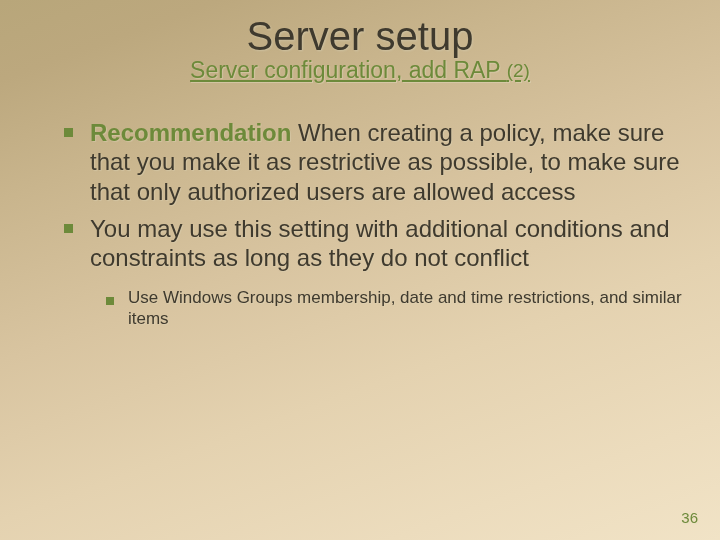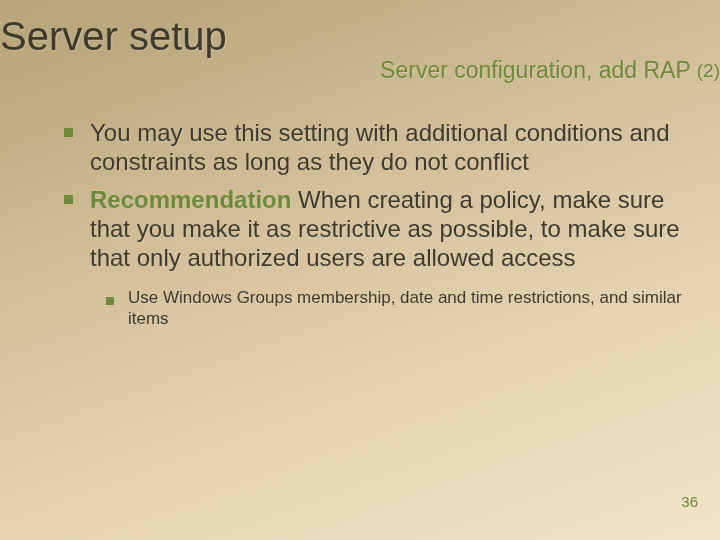--- a/index.html
+++ b/index.html
@@ -18,33 +18,35 @@
       #bca87e 10%,
       #c9b58d 25%,
       #d8c4a0 45%,
       #e4d2b0 65%,
       #ecdcbd 85%,
       #f1e3c6 100%);
     position: relative;
     box-sizing: border-box;
   }
   .title {
+    text-align: center;
     padding-top: 14px;
     color: #3f3a2e;
     font-size: 40px;
     font-weight: 400;
     text-shadow: 1px 1px 2px rgba(210,200,170,0.7);
   }
   .subtitle {
-    text-align: right;
+    text-align: center;
     color: #6d8a3a;
     font-size: 23px;
     font-weight: 400;
     margin-top: -2px;
     text-shadow: 1px 1px 1px rgba(220,210,180,0.6);
+    text-decoration: underline;
   }
   .sub-paren {
     font-size: 19px;
     vertical-align: 1px;
   }
   .body {
     margin: 34px 34px 0 60px;
   }
   .b1 {
     position: relative;
@@ -83,45 +85,45 @@
     height: 8px;
     background: #6d8a3a;
   }
   .reco {
     color: #6d8a3a;
     font-weight: bold;
   }
   .pagenum {
     position: absolute;
     right: 22px;
-    bottom: 30px;
+    bottom: 14px;
     color: #6d8a3a;
     font-size: 15px;
     text-shadow: 1px 1px 1px rgba(230,220,190,0.6);
   }
 </style>
 </head>
 <body>
 
 <div class="slide">
 
   <div class="title">Server setup</div>
 
   <div class="subtitle">
     <span>Server configuration, add RAP </span><span class="sub-paren">(2)</span>
   </div>
 
   <div class="body">
 
     <div class="b1">
-      <span>You may use this setting with additional conditions and constraints as long as they do not conflict</span>
+      <span class="reco">Recommendation</span><span> When creating a policy, make sure that you make it as restrictive as possible, to make sure that only authorized users are allowed access</span>
     </div>
 
     <div class="b1">
-      <span class="reco">Recommendation</span><span> When creating a policy, make sure that you make it as restrictive as possible, to make sure that only authorized users are allowed access</span>
+      <span>You may use this setting with additional conditions and constraints as long as they do not conflict</span>
     </div>
 
     <div class="b2">
       <span>Use Windows Groups membership, date and time restrictions, and similar items</span>
     </div>
 
   </div>
 
   <div class="pagenum">36</div>
 

